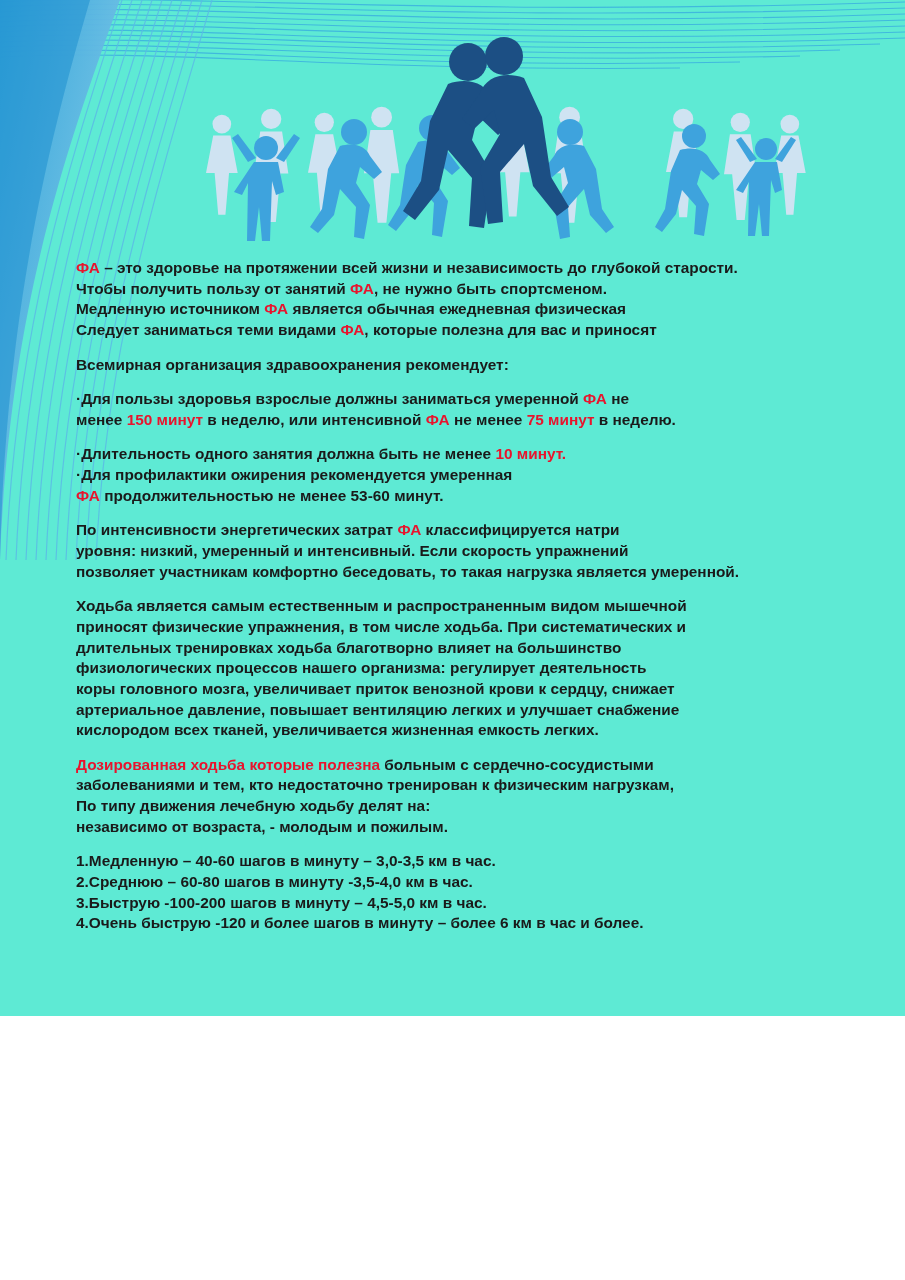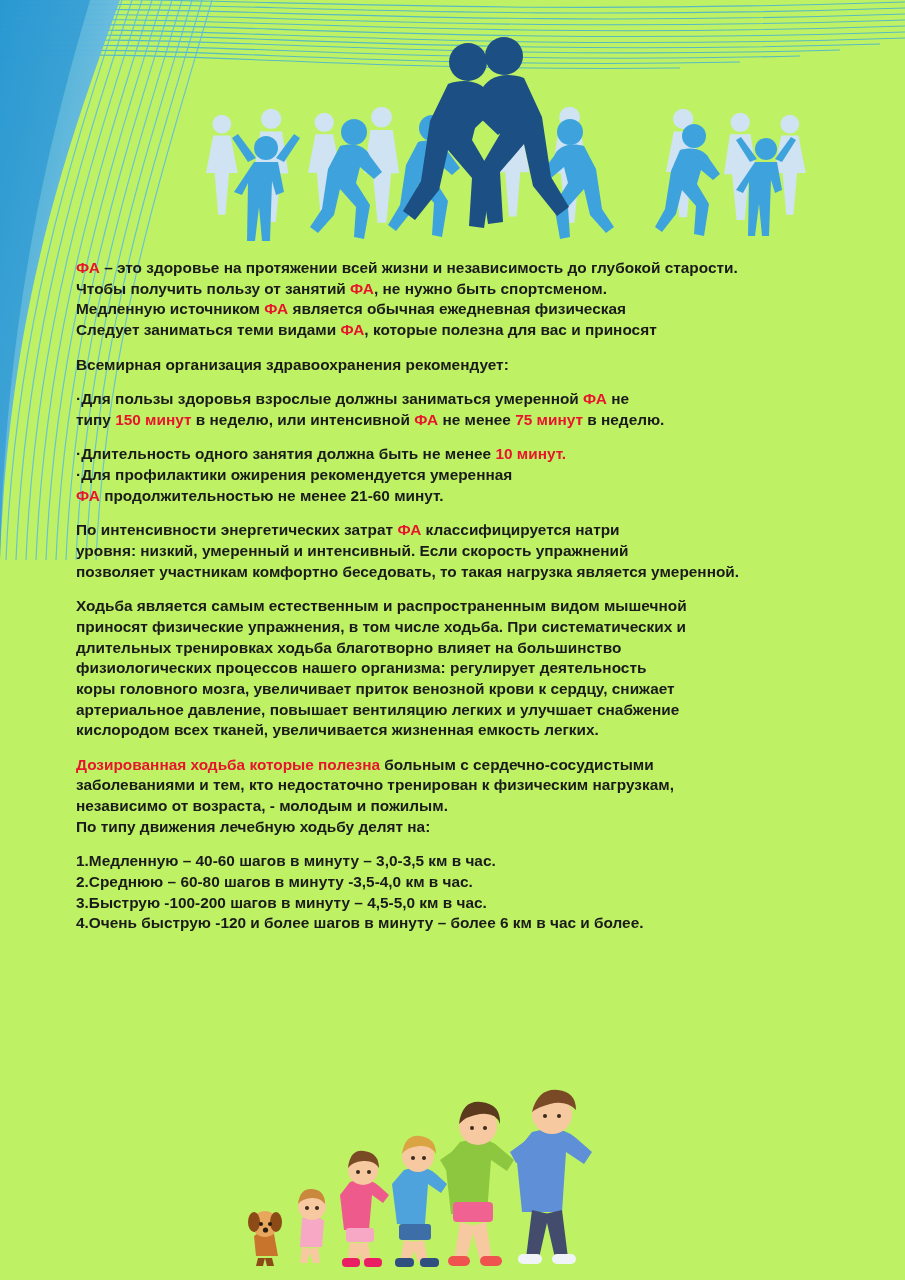--- a/index.html
+++ b/index.html
@@ -6,22 +6,22 @@
     margin: 0;
     padding: 0;
     background: #ffffff;
   }
   body {
     font-family: "Liberation Sans", sans-serif;
   }
   .page {
     position: relative;
     width: 905px;
-    height: 1280px;
-    background: #bef264;
+    height: 1016px;
+    background: #5eead4;
     overflow: hidden;
   }
   
   .wave-decor {
     position: absolute;
     left: 0;
     top: 0;
     width: 460px;
     height: 560px;
     pointer-events: none;
@@ -214,46 +214,46 @@
           <p class="list-line"><span class="red">ФА</span><span> – это здоровье на протяжении всей жизни и независимость до глубокой старости.</span></p>
           <p class="list-line"><span> Чтобы получить пользу от занятий </span><span class="red">ФА</span><span>, не нужно быть спортсменом.</span></p>
           <p class="list-line"><span>Медленную источником </span><span class="red">ФА</span><span> является обычная ежедневная физическая</span></p>
           <p class="list-line"><span> Следует заниматься теми видами </span><span class="red">ФА</span><span>, которые полезна для вас и приносят</span></p>
         </div>
         <div class="para">
           <p class="list-line"><span>Всемирная организация здравоохранения рекомендует:</span></p>
         </div>
         <div class="para">
           <p class="list-line"><span>·Для пользы здоровья взрослые должны заниматься умеренной </span><span class="red">ФА</span><span> не</span></p>
-          <p class="list-line"><span>типу </span><span class="red">150 минут</span><span> в неделю, или интенсивной </span><span class="red">ФА</span><span> не менее </span><span class="red">75 минут</span><span> в неделю.</span></p>
+          <p class="list-line"><span>менее </span><span class="red">150 минут</span><span> в неделю, или интенсивной </span><span class="red">ФА</span><span> не менее </span><span class="red">75 минут</span><span> в неделю.</span></p>
         </div>
         <div class="para">
           <p class="list-line"><span>·Длительность одного занятия должна быть не менее </span><span class="red">10 минут.</span></p>
           <p class="list-line"><span>·Для профилактики ожирения рекомендуется умеренная</span></p>
-          <p class="list-line"><span class="red"> ФА</span><span> продолжительностью не менее 21-60 минут.</span></p>
+          <p class="list-line"><span class="red"> ФА</span><span> продолжительностью не менее 53-60 минут.</span></p>
         </div>
         <div class="para">
           <p class="list-line"><span>По интенсивности энергетических затрат </span><span class="red">ФА</span><span> классифицируется натри</span></p>
           <p class="list-line"><span>уровня: низкий, умеренный и интенсивный. Если скорость упражнений</span></p>
           <p class="list-line"><span>позволяет участникам комфортно беседовать, то такая нагрузка является умеренной.</span></p>
         </div>
         <div class="para">
           <p class="list-line"><span>Ходьба является самым естественным и распространенным видом мышечной</span></p>
           <p class="list-line"><span>приносят физические упражнения, в том числе ходьба. При систематических и</span></p>
           <p class="list-line"><span>длительных тренировках ходьба благотворно влияет на большинство</span></p>
           <p class="list-line"><span>физиологических процессов нашего организма: регулирует деятельность</span></p>
           <p class="list-line"><span>коры головного мозга, увеличивает приток венозной крови к сердцу, снижает</span></p>
           <p class="list-line"><span>артериальное давление, повышает вентиляцию легких и улучшает снабжение</span></p>
           <p class="list-line"><span> кислородом всех тканей, увеличивается жизненная емкость легких.</span></p>
         </div>
         <div class="para">
           <p class="list-line"><span class="red">Дозированная ходьба которые полезна</span><span> больным с сердечно-сосудистыми</span></p>
           <p class="list-line"><span>заболеваниями и тем, кто недостаточно тренирован к физическим нагрузкам,</span></p>
+          <p class="list-line"><span>По типу движения лечебную ходьбу делят на:</span></p>
           <p class="list-line"><span>независимо от возраста, - молодым и пожилым.</span></p>
-          <p class="list-line"><span>По типу движения лечебную ходьбу делят на:</span></p>
         </div>
         <div class="para">
           <p class="list-line"><span>1.Медленную – 40-60 шагов в минуту – 3,0-3,5 км в час.</span></p>
           <p class="list-line"><span>2.Среднюю – 60-80 шагов в минуту -3,5-4,0 км в час.</span></p>
           <p class="list-line"><span>3.Быструю -100-200 шагов в минуту – 4,5-5,0 км в час.</span></p>
           <p class="list-line"><span>4.Очень быструю -120 и более шагов в минуту – более 6 км в час и более.</span></p>
         </div>
       </div>
   </div>
 

